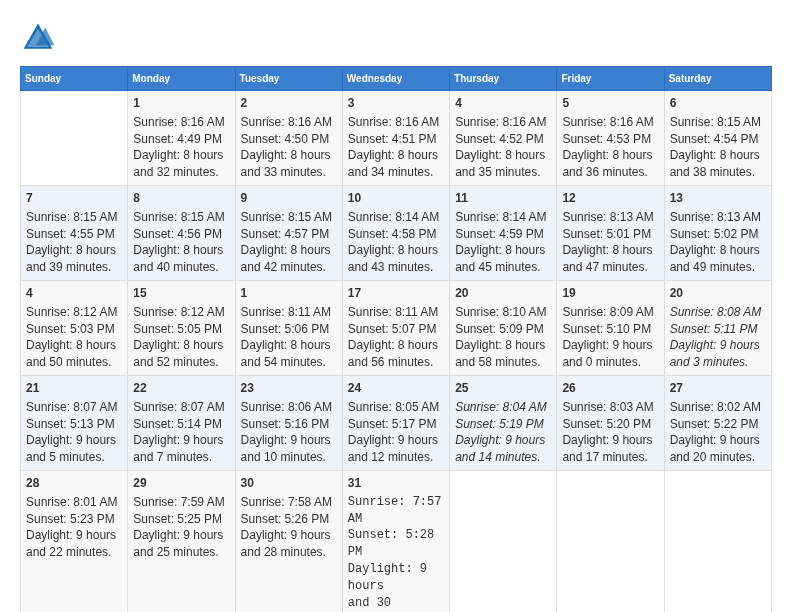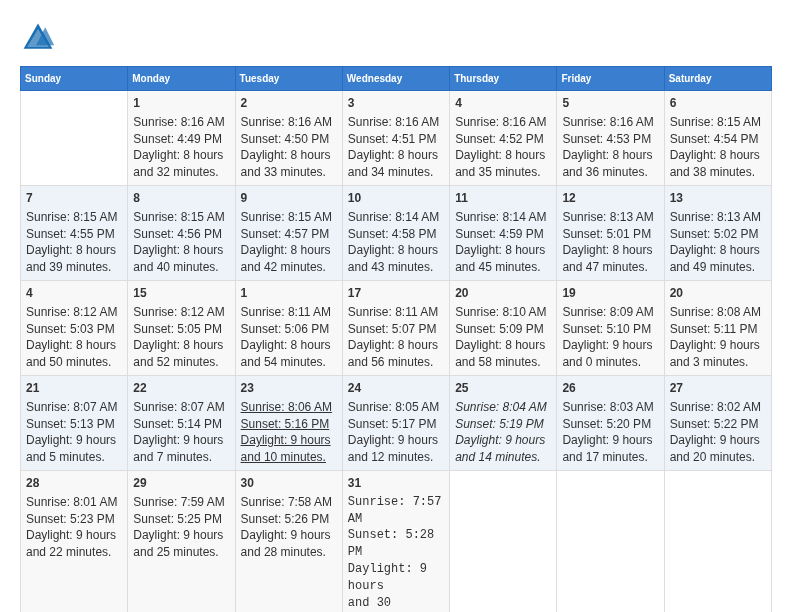--- a/index.html
+++ b/index.html
@@ -195,35 +195,35 @@
 Daylight: 8 hours
 and 56 minutes.</span></td>
         <td><span class="day-num">20</span><span class="day-info" style="white-space: pre-line;">Sunrise: 8:10 AM
 Sunset: 5:09 PM
 Daylight: 8 hours
 and 58 minutes.</span></td>
         <td><span class="day-num">19</span><span class="day-info" style="white-space: pre-line;">Sunrise: 8:09 AM
 Sunset: 5:10 PM
 Daylight: 9 hours
 and 0 minutes.</span></td>
-        <td><span class="day-num">20</span><span class="day-info" style="white-space: pre-line;">Sunrise: 8:08 AM
+        <td><span class="day-num">20</span><span class="day-info" style="white-space: pre-line; font-style: italic;">Sunrise: 8:08 AM
 Sunset: 5:11 PM
 Daylight: 9 hours
 and 3 minutes.</span></td>
       </tr>
       <tr>
         <td><span class="day-num">21</span><span class="day-info" style="white-space: pre-line;">Sunrise: 8:07 AM
 Sunset: 5:13 PM
 Daylight: 9 hours
 and 5 minutes.</span></td>
         <td><span class="day-num">22</span><span class="day-info" style="white-space: pre-line;">Sunrise: 8:07 AM
 Sunset: 5:14 PM
 Daylight: 9 hours
 and 7 minutes.</span></td>
-        <td><span class="day-num">23</span><span class="day-info" style="white-space: pre-line; text-decoration: underline;">Sunrise: 8:06 AM
+        <td><span class="day-num">23</span><span class="day-info" style="white-space: pre-line;">Sunrise: 8:06 AM
 Sunset: 5:16 PM
 Daylight: 9 hours
 and 10 minutes.</span></td>
         <td><span class="day-num">24</span><span class="day-info" style="white-space: pre-line;">Sunrise: 8:05 AM
 Sunset: 5:17 PM
 Daylight: 9 hours
 and 12 minutes.</span></td>
         <td><span class="day-num">25</span><span class="day-info" style="white-space: pre-line; font-style: italic;">Sunrise: 8:04 AM
 Sunset: 5:19 PM
 Daylight: 9 hours

